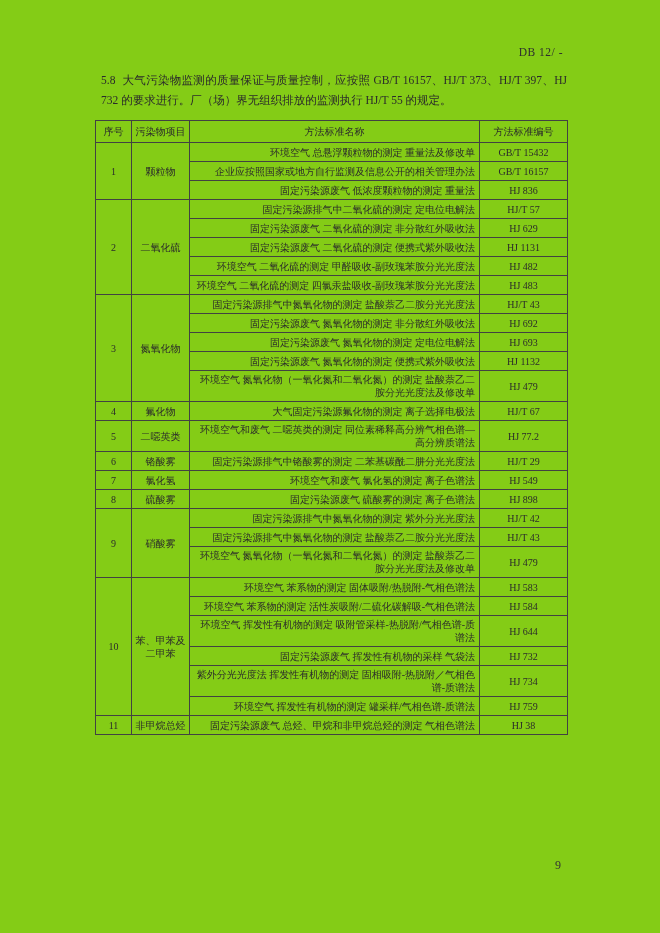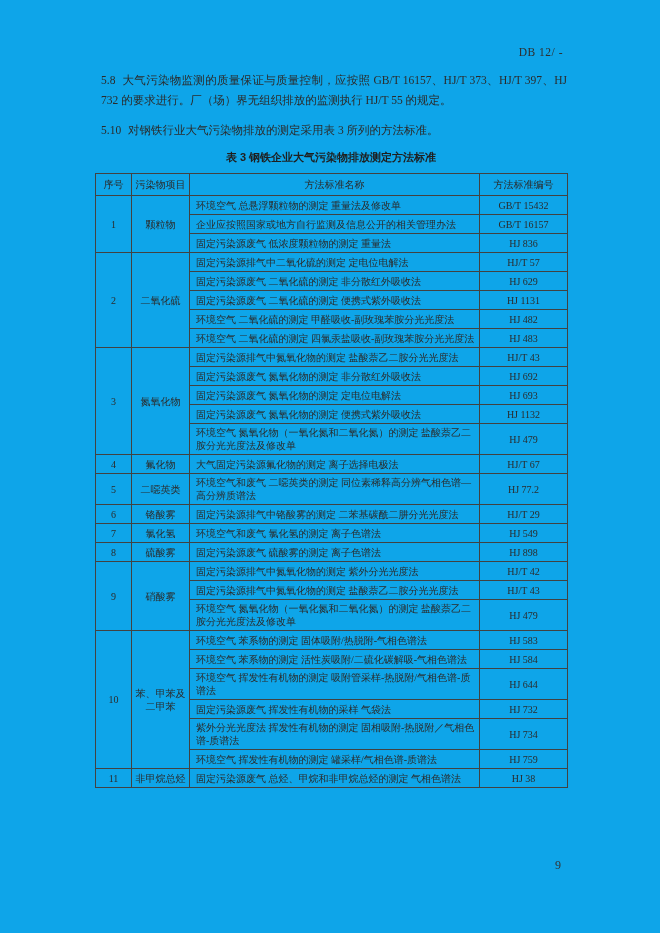--- a/index.html
+++ b/index.html
@@ -4,21 +4,21 @@
 <style>
   html, body {
     margin: 0;
     padding: 0;
     background: #ffffff;
   }
   .page {
     position: relative;
     width: 660px;
     height: 933px;
-    background: #0ea5e9;
+    background: #84cc16;
     color: #262626;
     font-family: "Liberation Serif", "DejaVu Serif", serif;
     overflow: hidden;
   }
   .doc-code {
     position: absolute;
     top: 46px;
     left: 95px;
     width: 468px;
     text-align: right;
@@ -64,21 +64,21 @@
     vertical-align: middle;
     line-height: 13px;
     overflow: hidden;
   }
   table.methods th {
     font-weight: normal;
     height: 17px;
   }
   table.methods td { height: 14px; }
   table.methods td.name {
-    text-align: left;
+    text-align: right;
     padding-left: 6px;
     padding-right: 4px;
   }
   .page-num {
     position: absolute;
     top: 858px;
     left: 95px;
     width: 466px;
     text-align: right;
     font-size: 12px;
@@ -90,23 +90,21 @@
 
 <div class="page">
 
   <div class="doc-code">DB 12/  -</div>
 
   <div class="content">
 
     <p class="clause"><span class="num">5.8</span><span>大气污染物监测的质量保证与质量控制，应按照 GB/T 16157、HJ/T 373、HJ/T 397、HJ 732 的要求进行。厂（场）界无组织排放的监测执行 HJ/T 55 的规定。</span></p>
 
 
-    <p class="clause"><span class="num">5.10</span><span>对钢铁行业大气污染物排放的测定采用表 3 所列的方法标准。</span></p>
-
-    <div class="table-title">表 3 钢铁企业大气污染物排放测定方法标准</div>
+
 
     <table class="methods">
       <colgroup>
         <col style="width:36px">
         <col style="width:58px">
         <col style="width:290px">
         <col style="width:88px">
       </colgroup>
       <thead>
         <tr>

